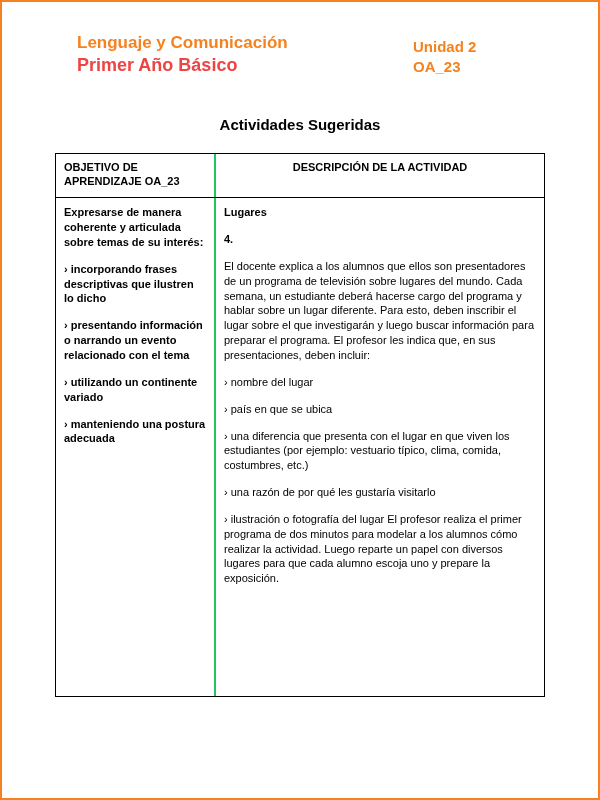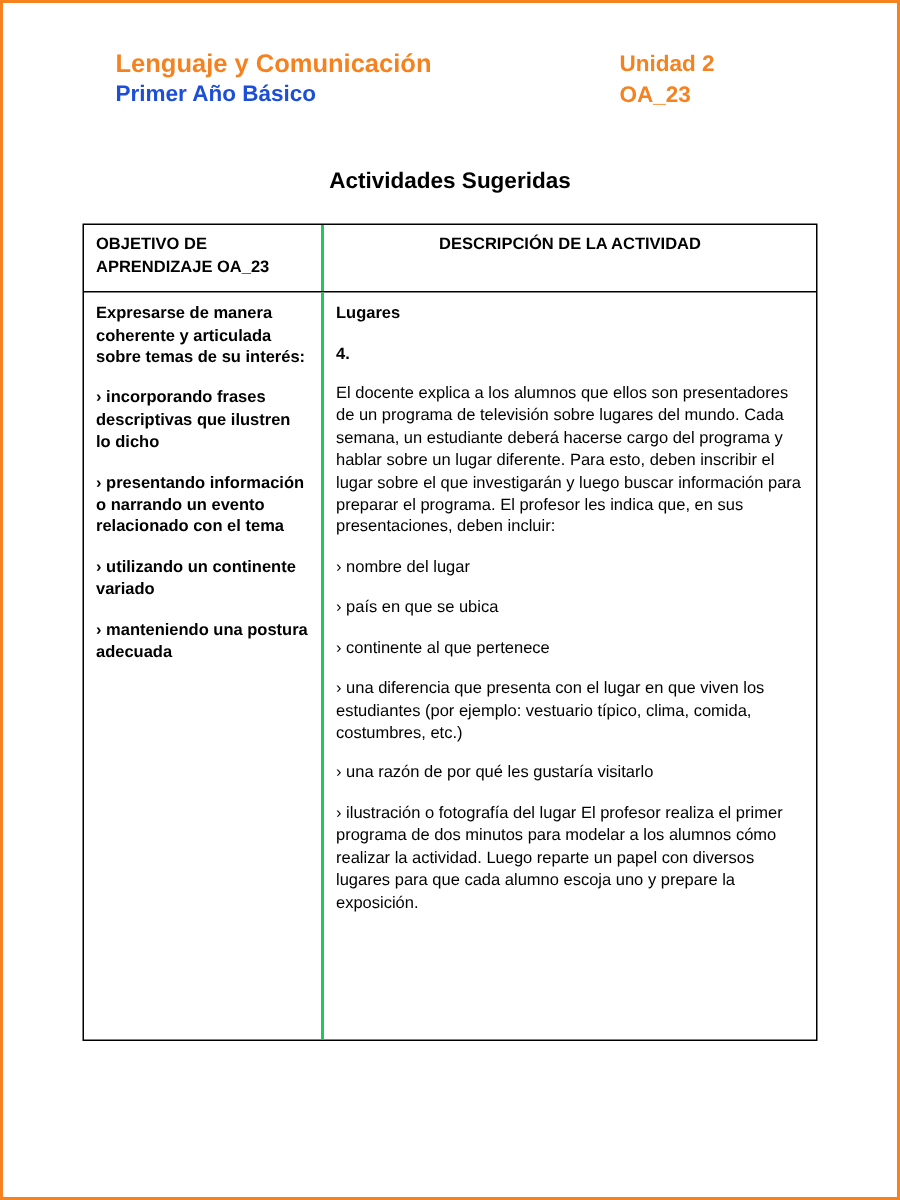--- a/index.html
+++ b/index.html
@@ -12,33 +12,33 @@
     font-family: "Liberation Sans", sans-serif;
     color: #000000;
     padding: 30px 53px 0 53px;
     position: relative;
     overflow: hidden;
   }
   
   .doc-header {
     display: flex;
     justify-content: space-between;
-    align-items: flex-start;
+    align-items: flex-end;
     padding: 0 22px 0 22px;
   }
   .hdr-left .subject {
     color: #F5821F;
     font-weight: bold;
     font-size: 17px;
     line-height: 1.25;
   }
   .hdr-left .grade {
-    color: #1d4ed8;
+    color: #ef4444;
     font-weight: bold;
-    font-size: 15px;
+    font-size: 18px;
     line-height: 1.35;
   }
   .hdr-right { width: 110px; text-align: left; }
   .hdr-right .unit {
     color: #F5821F;
     font-weight: bold;
     font-size: 15px;
     line-height: 1.45;
   }
   .hdr-right .oa {
@@ -110,21 +110,20 @@
         <p class="obj-item">› presentando información o narrando un evento relacionado con el tema</p>
         <p class="obj-item">› utilizando un continente variado</p>
         <p class="obj-item">› manteniendo una postura adecuada</p>
       </div>
       <div class="t-cell">
         <p class="act-heading">Lugares</p>
         <p class="act-number">4.</p>
         <p class="act-intro">El docente explica a los alumnos que ellos son presentadores de un programa de televisión sobre lugares del mundo. Cada semana, un estudiante deberá hacerse cargo del programa y hablar sobre un lugar diferente. Para esto, deben inscribir el lugar sobre el que investigarán y luego buscar información para preparar el programa. El profesor les indica que, en sus presentaciones, deben incluir:</p>
         <p class="act-bullet">› nombre del lugar</p>
         <p class="act-bullet">› país en que se ubica</p>
-        <p class="act-bullet">› continente al que pertenece</p>
         <p class="act-bullet">› una diferencia que presenta con el lugar en que viven los estudiantes (por ejemplo: vestuario típico, clima, comida, costumbres, etc.)</p>
         <p class="act-bullet">› una razón de por qué les gustaría visitarlo</p>
         <p class="act-bullet">› ilustración o fotografía del lugar El profesor realiza el primer programa de dos minutos para modelar a los alumnos cómo realizar la actividad. Luego reparte un papel con diversos lugares para que cada alumno escoja uno y prepare la exposición.</p>
       </div>
     </div>
   </div>
 
 </div>
 
 </body></html>

